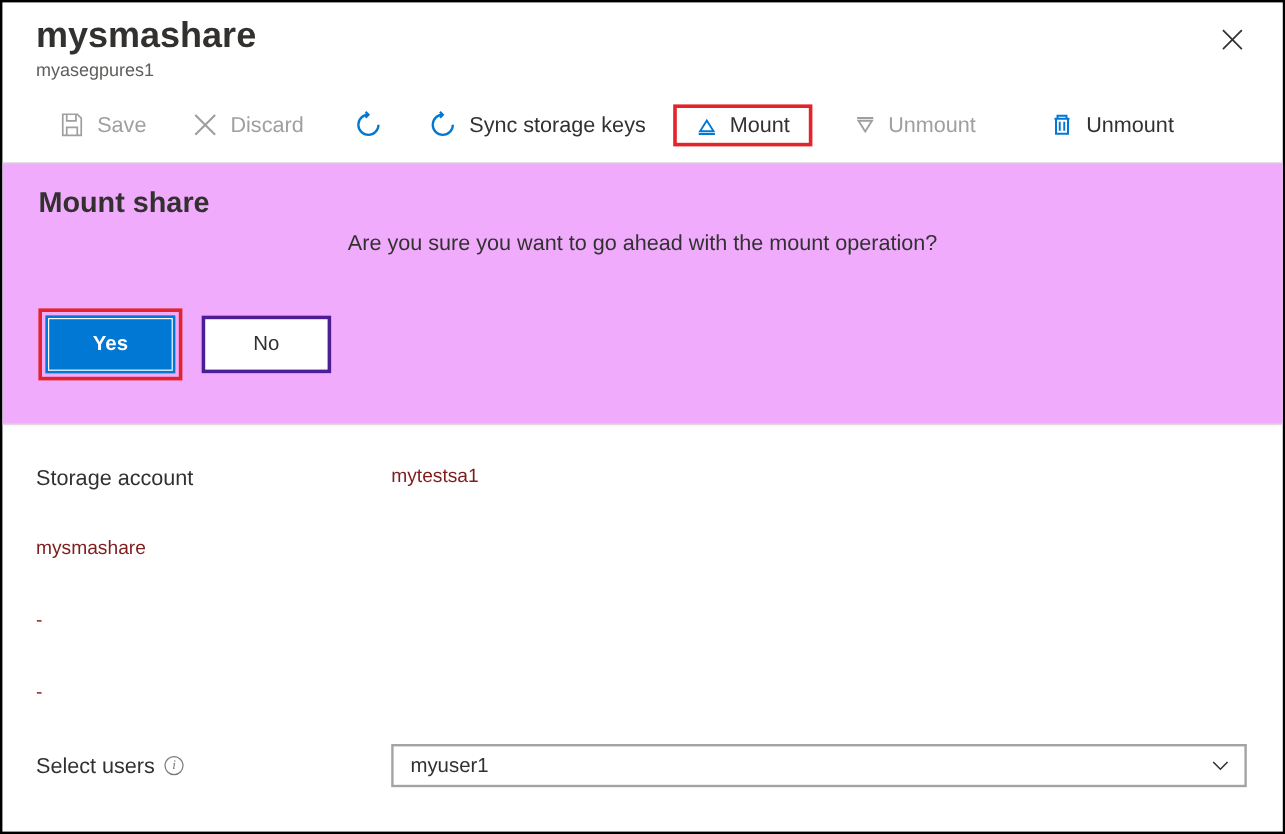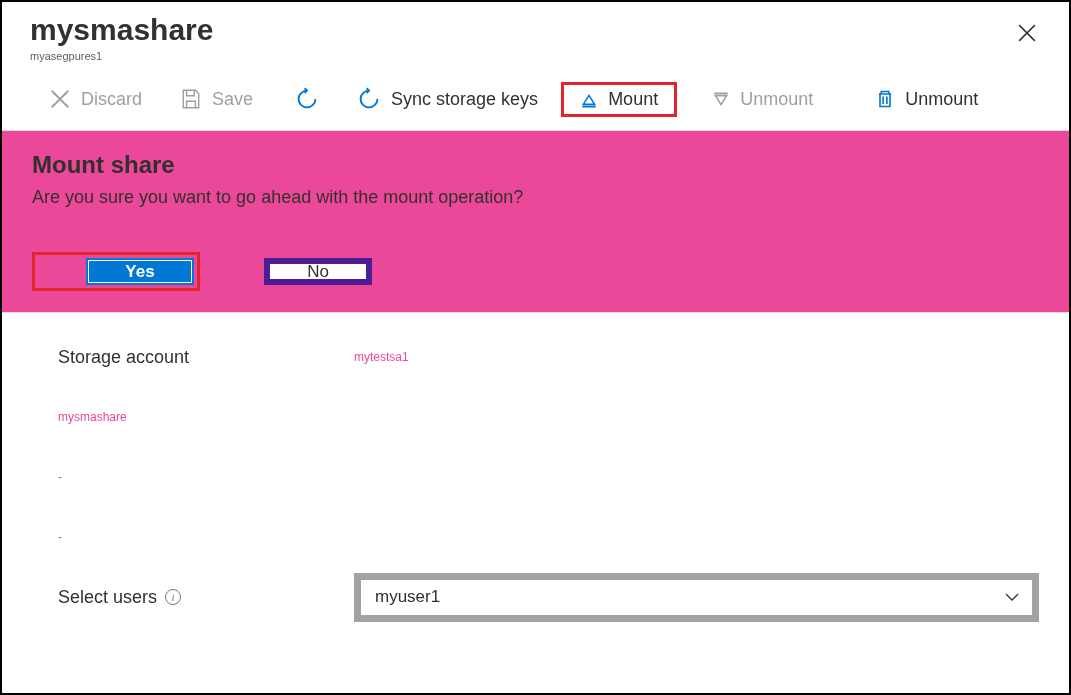--- a/index.html
+++ b/index.html
@@ -23,21 +23,21 @@
       padding: 10px 30px 0 28px;
       position: relative;
     }
     .title {
       font-size: 30px;
       font-weight: 600;
       margin: 0;
       line-height: 1.2;
     }
     .subtitle {
-      font-size: 11px;
+      font-size: 15px;
       color: #605e5c;
       margin: 2px 0 0 0;
     }
     .close-btn {
       position: absolute;
       top: 18px;
       right: 28px;
       width: 28px;
       height: 28px;
       cursor: pointer;
@@ -67,103 +67,102 @@
       border: 3px solid transparent;
     }
     .tb-btn.disabled { color: #a19f9d; cursor: default; }
     .tb-btn .icon { flex: none; display:flex; align-items:center; }
     .tb-btn.highlighted { border: 3px solid #e3242b; align-items: flex-end; }
     .tb-gap-small { width: 4px; }
     .tb-gap { width: 16px; }
     .tb-gap-big { width: 24px; }
 
     .panel {
-      padding: 20px 30px 21px 30px;
+      padding: 20px 30px 36px 30px;
       border-bottom: 1px solid #e1dfdd;
       box-shadow: 0 2px 3px -2px rgba(0,0,0,.1);
       position: relative;
       z-index: 2;
-      background: #ec4899;
+      background: #f0abfc;
     }
     .panel-title {
       font-size: 24px;
       font-weight: 600;
       margin: 0 0 8px 0;
     }
     .panel-text {
       font-size: 18px;
       margin: 0 0 44px 0;
+      text-align: center;
     }
     .btn-row { display: flex; gap: 10px; }
     .btn-wrap {
       padding: 3px;
       border: 3px solid transparent;
     }
     .btn-wrap.highlighted { border: 3px solid #e3242b; }
     .btn {
       min-width: 108px;
-      height: 27px;
+      height: 48px;
       font-size: 17px;
       display: flex;
       align-items: center;
       justify-content: center;
-      border: 6px solid #4c1d95;
+      border: 3px solid #4c1d95;
       background: #fff;
       cursor: pointer;
-      margin-left: 48px;
     }
     .btn.primary {
       background: #0078d4;
       border-color: #0078d4;
       color: #fff;
       font-weight: 600;
       outline: 1px solid #fff;
       outline-offset: -3px;
     }
 
     .fields {
       padding: 14px 30px 0 28px;
-      margin-left: 28px;
     }
     .field {
       display: flex;
       align-items: center;
       min-height: 60px;
     }
     .field-label {
       width: 296px;
       flex: none;
       font-size: 18px;
       color: #323130;
       display: flex;
       align-items: center;
       gap: 8px;
     }
     .field-value {
-      font-size: 12px;
-      color: #ec4899;
+      font-size: 16px;
+      color: #7f1d1d;
     }
     .info-circle {
       display: inline-flex;
       align-items: center;
       justify-content: center;
       width: 16px; height: 16px;
       border: 1px solid #777;
       border-radius: 50%;
       font-size: 11px;
       color: #777;
       line-height: 1;
       font-style: italic;
       font-family: Georgia, serif;
     }
     .dropdown {
       flex: 1;
       max-width: 716px;
-      height: 49px;
-      border: 7px solid #a3a3a3;
+      height: 36px;
+      border: 2px solid #a3a3a3;
       display: flex;
       align-items: center;
       justify-content: space-between;
       padding: 0 12px 0 14px;
       cursor: pointer;
       font-size: 17px;
     }
     .chev { display:flex; align-items:center; }
   </style>
 </head>
@@ -180,34 +179,34 @@
             <path d="M1 1 L15 15 M15 1 L1 15" stroke="#323130" stroke-width="1.3" fill="none"></path>
           </svg>
       </span>
     </div>
   </div>
 
   <div class="toolbar">
 
     <div class="tb-btn disabled">
       <span class="icon">
+        <svg width="22" height="22" viewBox="0 0 20 20">
+            <path d="M3 2h11l3 3v13H3V2z M6 2v5h7V2 M6 18v-6h8v6" fill="none" stroke="#a19f9d" stroke-width="1.3"></path>
+          </svg>
+      </span>
+      <span>Save</span>
+    </div>
+
+    <div class="tb-btn disabled">
+      <span class="icon">
         <svg width="22" height="22" viewBox="0 0 16 16">
             <path d="M2 2 L14 14 M14 2 L2 14" stroke="#a19f9d" stroke-width="1.3" fill="none"></path>
           </svg>
       </span>
       <span>Discard</span>
-    </div>
-
-    <div class="tb-btn disabled">
-      <span class="icon">
-        <svg width="22" height="22" viewBox="0 0 20 20">
-            <path d="M3 2h11l3 3v13H3V2z M6 2v5h7V2 M6 18v-6h8v6" fill="none" stroke="#a19f9d" stroke-width="1.3"></path>
-          </svg>
-      </span>
-      <span>Save</span>
     </div>
 
     <div class="tb-gap-small"></div>
 
     <div class="tb-btn">
       <span class="icon">
         <svg width="24" height="24" viewBox="0 0 20 20">
             <path d="M10 3 a7 7 0 1 0 7 7" fill="none" stroke="#0078d4" stroke-width="1.6"></path>
             <path d="M8 1 L10 3 L8 5" fill="none" stroke="#0078d4" stroke-width="1.6"></path>
           </svg>

